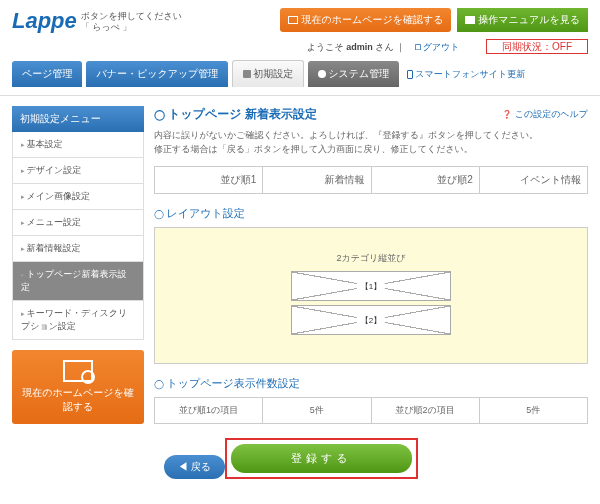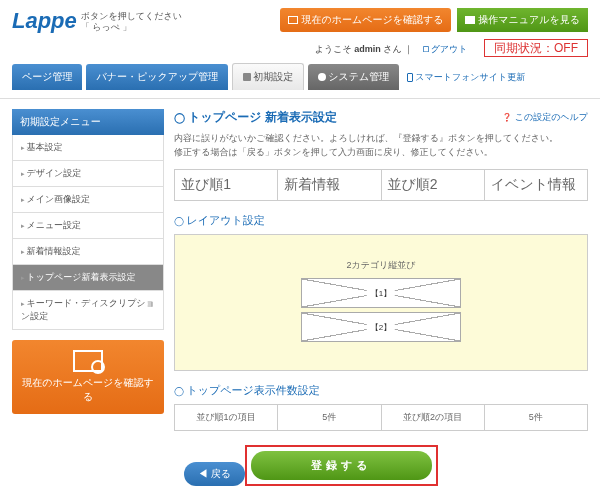--- a/index.html
+++ b/index.html
@@ -5,63 +5,63 @@
 *{box-sizing:border-box;margin:0;padding:0;font-family:"Hiragino Kaku Gothic Pro","Meiryo",sans-serif}
 body{background:#fff;width:600px;font-size:10px;color:#333}
 .header{display:flex;align-items:flex-start;padding:8px 12px 4px}
 .logo{font-size:22px;font-weight:bold;color:#1a6bb5;font-style:italic}
 .tagline{font-size:9px;color:#555;margin-left:4px;line-height:1.2;padding-top:3px}
 .header-right{margin-left:auto;display:flex;gap:6px}
 .btn-orange{background:linear-gradient(#f2862e,#e56c15);color:#fff;border:none;border-radius:3px;padding:5px 8px;font-size:10px;cursor:pointer}
 .btn-green{background:linear-gradient(#6fb52e,#4f9615);color:#fff;border:none;border-radius:0;padding:5px 8px;font-size:10px;cursor:pointer}
 .userbar{text-align:right;padding:2px 12px 6px;font-size:9px;color:#444}
 .userbar a{color:#1a6bb5;text-decoration:none;margin-left:6px}
-.sync{border:1px solid #d33;color:#d33;padding:1px 9px;margin-left:14px;font-size:12px}
+.sync{border:1px solid #d33;color:#d33;padding:1px 15px;margin-left:24px;font-size:10px}
 .tabs{display:flex;gap:4px;padding:0 12px 8px;border-bottom:1px solid #ddd;align-items:flex-end}
 .tab{background:linear-gradient(#4a8fd1,#2a6fb1);color:#fff;padding:6px 10px;font-size:10px;border-radius:3px 3px 0 0;cursor:pointer}
 .tab.active{background:linear-gradient(#fafafa,#e8e8e8);color:#555;border:1px solid #ccc;border-bottom:none}
 .tab.sys{background:linear-gradient(#888,#666)}
 .tab-link{font-size:9px;color:#1a6bb5;padding:6px 4px;cursor:pointer}
 .icon-lock{display:inline-block;width:8px;height:8px;background:#888;border-radius:1px;margin-right:2px;vertical-align:middle}
 .icon-gear{display:inline-block;width:8px;height:8px;background:#fff;border-radius:50%;margin-right:2px;vertical-align:middle}
 .icon-phone{display:inline-block;width:6px;height:9px;border:1px solid #1a6bb5;border-radius:1px;margin-right:2px;vertical-align:middle}
 .icon-book{display:inline-block;width:10px;height:8px;background:#fff;margin-right:3px;vertical-align:middle}
 .icon-win{display:inline-block;width:10px;height:8px;border:1px solid #fff;margin-right:3px;vertical-align:middle}
 .main{display:flex;padding:10px 12px;gap:10px}
-.sidebar{width:152px;flex-shrink:0}
+.sidebar{width:132px;flex-shrink:0}
 .side-head{background:linear-gradient(#4a8fd1,#2a6fb1);color:#fff;padding:6px 8px;font-size:10px}
 .side-item{border:1px solid #ddd;border-top:none;padding:6px 8px;font-size:9px;color:#555;cursor:pointer}
 .side-item::before{content:"▸ ";color:#999;font-size:7px}
 .side-item.active{background:#888;color:#fff}
 .side-cta{margin-top:10px;background:linear-gradient(#f2862e,#e56c15);color:#fff;text-align:center;padding:10px 6px;border-radius:3px;cursor:pointer}
 .cta-icon{width:30px;height:22px;border:2px solid #fff;margin:0 auto 4px;position:relative}
 .cta-icon::after{content:"";position:absolute;right:-4px;bottom:-4px;width:10px;height:10px;border:2px solid #fff;border-radius:50%}
 .content{flex:1}
 .sec-title{color:#1a6bb5;font-size:12px;font-weight:bold;margin-bottom:6px;display:flex;align-items:center}
 .sec-title::before{content:"◯";margin-right:3px;font-size:10px}
 .help{margin-left:auto;font-size:9px;color:#1a6bb5;font-weight:normal;cursor:pointer}
 .help::before{content:"❓ ";font-size:8px}
 .desc{font-size:9px;color:#666;line-height:1.5;margin-bottom:10px}
 .tab-row{display:flex;border:1px solid #ccc;margin-bottom:12px}
-.tab-cell{flex:1;text-align:left;padding:6px;font-size:14px;color:#666;border-right:1px solid #ccc;cursor:pointer}
+.tab-cell{flex:1;text-align:right;padding:6px;font-size:10px;color:#666;border-right:1px solid #ccc;cursor:pointer}
 .tab-cell:last-child{border-right:none}
 .sub-title{color:#1a6bb5;font-size:11px;margin-bottom:6px}
 .sub-title::before{content:"◯ ";font-size:9px}
 .layout-box{background:#fdfbd8;border:1px solid #ccc;padding:24px;margin-bottom:12px}
 .layout-label{text-align:center;font-size:9px;color:#666;margin-bottom:6px}
 .placeholder{width:160px;height:30px;border:1px solid #aaa;margin:4px auto;position:relative;background:#fff}
 .placeholder::before,.placeholder::after{content:"";position:absolute;top:0;width:100%;height:100%;background:linear-gradient(to top right,transparent 49%,#aaa 49%,#aaa 51%,transparent 51%)}
 .placeholder::after{background:linear-gradient(to top left,transparent 49%,#aaa 49%,#aaa 51%,transparent 51%)}
 .ph-label{position:absolute;top:50%;left:50%;transform:translate(-50%,-50%);background:#fff;padding:0 4px;font-size:8px;z-index:1}
 .count-row{display:flex;border:1px solid #ccc;margin-bottom:14px}
 .count-cell{flex:1;text-align:center;padding:6px;font-size:9px;color:#666;border-right:1px solid #ccc}
 .count-cell:last-child{border-right:none}
 .actions{display:flex;align-items:flex-end;padding-left:10px}
 .btn-back{background:linear-gradient(#4a8fd1,#2a6fb1);color:#fff;border:none;border-radius:12px;padding:5px 14px;font-size:10px;cursor:pointer}
-.btn-submit{background:linear-gradient(#7fc241,#4f9615);color:#fff;border:none;border-radius:14px;padding:7px 60px;font-size:11px;font-weight:bold;cursor:pointer;letter-spacing:4px}
+.btn-submit{background:linear-gradient(#7fc241,#4f9615);color:#fff;border:none;border-radius:14px;padding:7px 60px;font-size:11px;font-weight:normal;cursor:pointer;letter-spacing:4px}
 .highlight{border:2px solid #e03030;padding:4px;display:inline-block}
 </style>
 </head>
 <body>
 
 <div class="header">
   <span class="logo">Lappe</span>
   <div class="tagline">
     <div>ボタンを押してください</div>
       <div>「 らっぺ 」</div>

